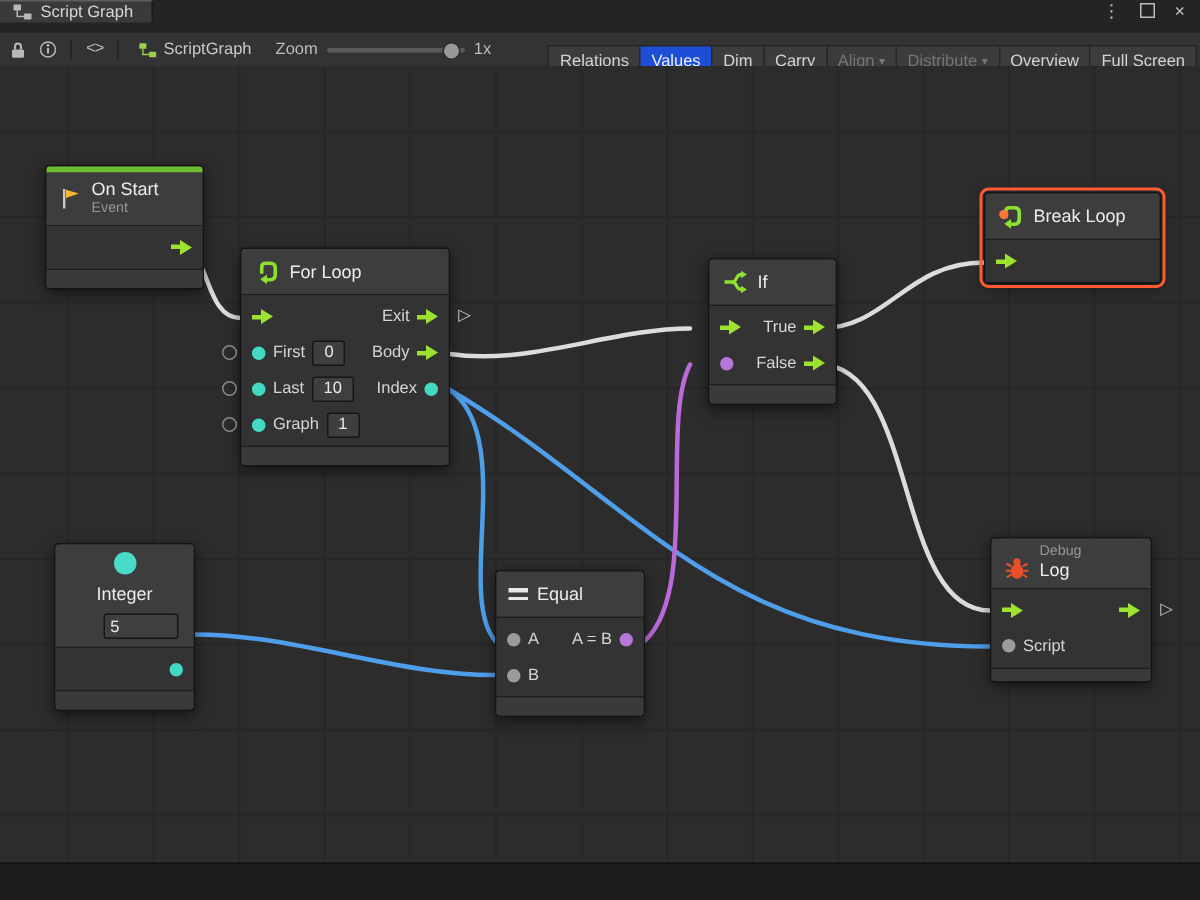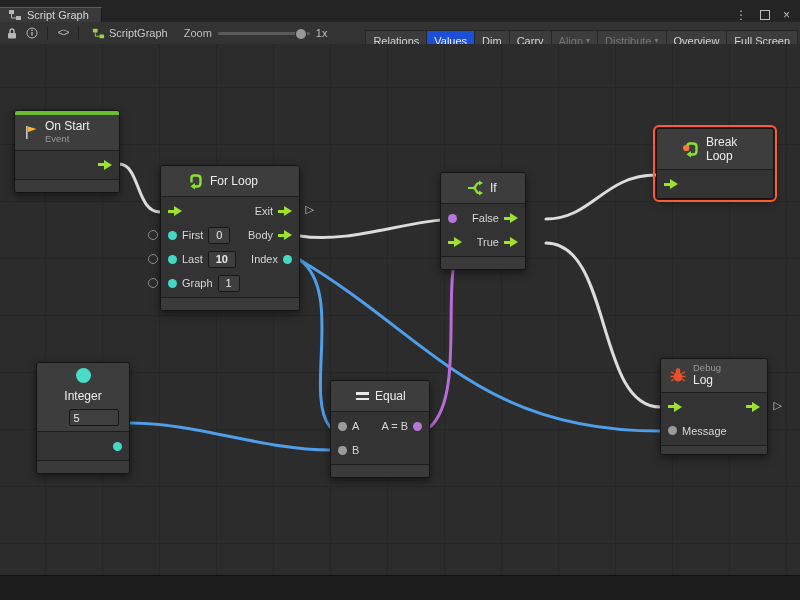--- a/index.html
+++ b/index.html
@@ -4,21 +4,21 @@
 <style>
   html,body{margin:0;padding:0;}
   body{
     width:800px;height:600px;position:relative;overflow:hidden;
     background:#2c2c2c;font-family:"Liberation Sans",sans-serif;
     -webkit-font-smoothing:antialiased;
   }
   
   .titlebar{
     position:absolute;top:0;left:0;right:0;height:22px;background:#242424;
-    border-bottom:1px solid #171717;display:flex;align-items:flex-end;
+    border-bottom:1px solid #171717;display:flex;align-items:flex-start;
   }
   .tab{
     display:flex;align-items:center;gap:5px;padding:0 12px 0 8px;
     background:#3a3a3a;border-top:1px solid #5d5d5d;border-right:1px solid #1a1a1a;
     color:#d6d6d6;font-size:11px;
   }
   .win-controls{margin-left:auto;display:flex;align-items:center;gap:13px;padding-right:10px;color:#bdbdbd;font-size:12px;}
   .maxbox{width:8px;height:8px;border:1px solid #bdbdbd;display:inline-block;}
   
   .toolbar{
@@ -56,21 +56,21 @@
   .wires path{fill:none;stroke-linecap:round;}
   
   .node{
     position:absolute;z-index:2;background:#333;border:1px solid #141414;
     border-radius:3px;box-shadow:0 3px 9px rgba(0,0,0,.5);color:#ddd;font-size:11px;
   }
   .node.selected{outline:2px solid #ff5b33;outline-offset:1px;}
   .accent{height:4px;background:#6abe30;border-radius:2px 2px 0 0;}
   .node-header{
     background:#3d3d3d;border-bottom:1px solid #1d1d1d;display:flex;align-items:center;
-    gap:6px;padding:6px 25px;border-radius:2px 2px 0 0;min-height:18px;
+    gap:6px;padding:6px 8px;border-radius:2px 2px 0 0;min-height:18px;
   }
   .hdr-col{display:flex;flex-direction:column;line-height:1.15;}
   .node-title{font-size:12px;color:#ececec;}
   .node-sub{font-size:9.5px;color:#979797;}
   .node-ports{padding:2px 0;background:#333;}
   .port-row{height:24px;display:flex;align-items:center;padding:0 7px;position:relative;gap:5px;}
   .right{margin-left:auto;display:flex;align-items:center;gap:5px;}
   .port-label{color:#d6d6d6;font-size:11px;}
   .node-footer{background:#3a3a3a;border-top:1px solid #1d1d1d;height:12px;border-radius:0 0 2px 2px;}
   
@@ -83,21 +83,21 @@
   .dot-purple{background:#b678d8;}
   .ghost-circle{
     position:absolute;left:-13px;top:50%;margin-top:-5px;width:8px;height:8px;
     border:1.5px solid #8a8a8a;border-radius:50%;cursor:crosshair;
   }
   .ghost-tri{position:absolute;right:-15px;top:50%;margin-top:-8px;color:#c8c8c8;font-size:11px;cursor:crosshair;}
   .port-input{
     background:#3f3f3f;border:1px solid #161616;border-radius:2px;color:#eaeaea;
     font-size:11px;height:15px;text-align:center;padding:0 2px;font-family:"Liberation Sans",sans-serif;
   }
-  .w18{width:16px;} .w24{width:22px;font-weight:bold;} .w44{width:42px;text-align:left;padding-left:4px;}
+  .w18{width:16px;} .w24{width:22px;} .w44{width:42px;text-align:left;padding-left:4px;}
   .int-icon{width:15px;height:15px;border-radius:50%;background:#49dcc8;flex:0 0 auto;}
   .eq-icon{display:flex;flex-direction:column;gap:3px;width:13px;flex:0 0 auto;}
   .eq-icon i{display:block;height:2.5px;background:#e8e8e8;}
   
   .bottombar{position:absolute;left:0;right:0;bottom:0;height:24px;background:#1d1d1d;border-top:1px solid #101010;}
 </style>
 </head>
 <body>
 
 <div class="titlebar">
@@ -194,21 +194,21 @@
     <path d="M119,120 C140,120 136,168 160,168" stroke="#dcdcdc" stroke-width="3"></path>
     <path d="M300,192 C352,200 408,175 460,175" stroke="#dcdcdc" stroke-width="3"></path>
     <path d="M546,175 C592,175 604,131 656,131" stroke="#dcdcdc" stroke-width="3"></path>
     <path d="M546,199 C612,199 596,363 660,363" stroke="#dcdcdc" stroke-width="3"></path>
     <path d="M130,379 C198,379 262,406 330,406" stroke="#4f9eea" stroke-width="3"></path>
     <path d="M300,216 C344,248 304,352 330,383" stroke="#4f9eea" stroke-width="3"></path>
     <path d="M300,216 C428,292 478,387 660,387" stroke="#4f9eea" stroke-width="3"></path>
     <path d="M430,383 C466,350 440,238 460,199" stroke="#bb6bd9" stroke-width="3"></path>
   </svg>
 
-  <div class="node" style="left:14px;top:66px;width:104px;">
+  <div class="node" style="left:30px;top:66px;width:104px;">
     <div class="accent"></div>
     <div class="node-header" style="padding:5px 8px;">
       <span style="display:inline-flex">
         <svg width="16" height="17" viewBox="0 0 16 17">
             <rect x="3" y="2" width="1.6" height="13" fill="#c9c9c9"></rect>
             <path d="M5 2.5 L13.5 5 L5 8 Z" fill="#ffb62e"></path>
           </svg>
       </span>
       <span class="hdr-col">
         <span class="node-title">On Start</span>
@@ -267,46 +267,46 @@
       <div class="port-row">
         <span class="ghost-circle"></span>
         <span class="port-dot dot-teal"></span>
         <span class="port-label">Graph</span>
         <input class="port-input w18" value="1" style="">
       </div>
     </div>
     <div class="node-footer"></div>
   </div>
 
-  <div class="node" style="left:440px;top:128px;width:84px;">
+  <div class="node" style="left:472px;top:128px;width:84px;">
     <div class="node-header">
       <span style="display:inline-flex">
         <svg width="18" height="18" viewBox="0 0 18 18">
             <g stroke="#8ce030" stroke-width="2.2" fill="none">
               <path d="M2 9 H7 Q9 9 10 6.5 Q11 4 13 4"></path>
               <path d="M7 9 Q9 9 10 11.5 Q11 14 13 14"></path>
             </g>
             <polygon points="13,1.5 17,4 13,6.5" fill="#8ce030"></polygon>
             <polygon points="13,11.5 17,14 13,16.5" fill="#8ce030"></polygon>
           </svg>
       </span>
       <span class="node-title">If</span>
     </div>
     <div class="node-ports">
       <div class="port-row">
+        <span class="flow-arrow"></span>
+        <span class="right">
+          <span class="port-label">True</span>
+          <span class="flow-arrow"></span>
+        </span>
+      </div>
+      <div class="port-row">
         <span class="port-dot dot-purple"></span>
         <span class="right">
           <span class="port-label">False</span>
-          <span class="flow-arrow"></span>
-        </span>
-      </div>
-      <div class="port-row">
-        <span class="flow-arrow"></span>
-        <span class="right">
-          <span class="port-label">True</span>
           <span class="flow-arrow"></span>
         </span>
       </div>
     </div>
     <div class="node-footer"></div>
   </div>
 
   <div class="node selected" style="left:656px;top:84px;width:116px;">
     <div class="node-header">
       <span style="display:inline-flex">
@@ -360,21 +360,21 @@
       </div>
       <div class="port-row">
         <span class="port-dot dot-gray"></span>
         <span class="port-label">B</span>
       </div>
     </div>
     <div class="node-footer"></div>
   </div>
 
   <div class="node" style="left:660px;top:314px;width:106px;">
-    <div class="node-header" style="padding:4px 8px;">
+    <div class="node-header" style="padding:4px 8px;align-items:flex-end;">
       <span style="display:inline-flex">
         <svg width="18" height="18" viewBox="0 0 18 18">
             <g stroke="#e8502a" stroke-width="1.4">
               <line x1="5.2" y1="7.5" x2="2" y2="5.8"></line>
               <line x1="5" y1="10.5" x2="1.5" y2="10.5"></line>
               <line x1="5.2" y1="13" x2="2.2" y2="15"></line>
               <line x1="12.8" y1="7.5" x2="16" y2="5.8"></line>
               <line x1="13" y1="10.5" x2="16.5" y2="10.5"></line>
               <line x1="12.8" y1="13" x2="15.8" y2="15"></line>
             </g>
@@ -390,21 +390,21 @@
     <div class="node-ports">
       <div class="port-row">
         <span class="flow-arrow"></span>
         <span class="right">
             <span class="flow-arrow"></span>
           </span>
         <span class="ghost-tri">▷</span>
       </div>
       <div class="port-row">
         <span class="port-dot dot-gray"></span>
-        <span class="port-label">Message</span>
+        <span class="port-label">Script</span>
       </div>
     </div>
     <div class="node-footer" style="height:8px;"></div>
   </div>
 
 </div>
 
 <div class="bottombar"></div>
 
 </body></html>

